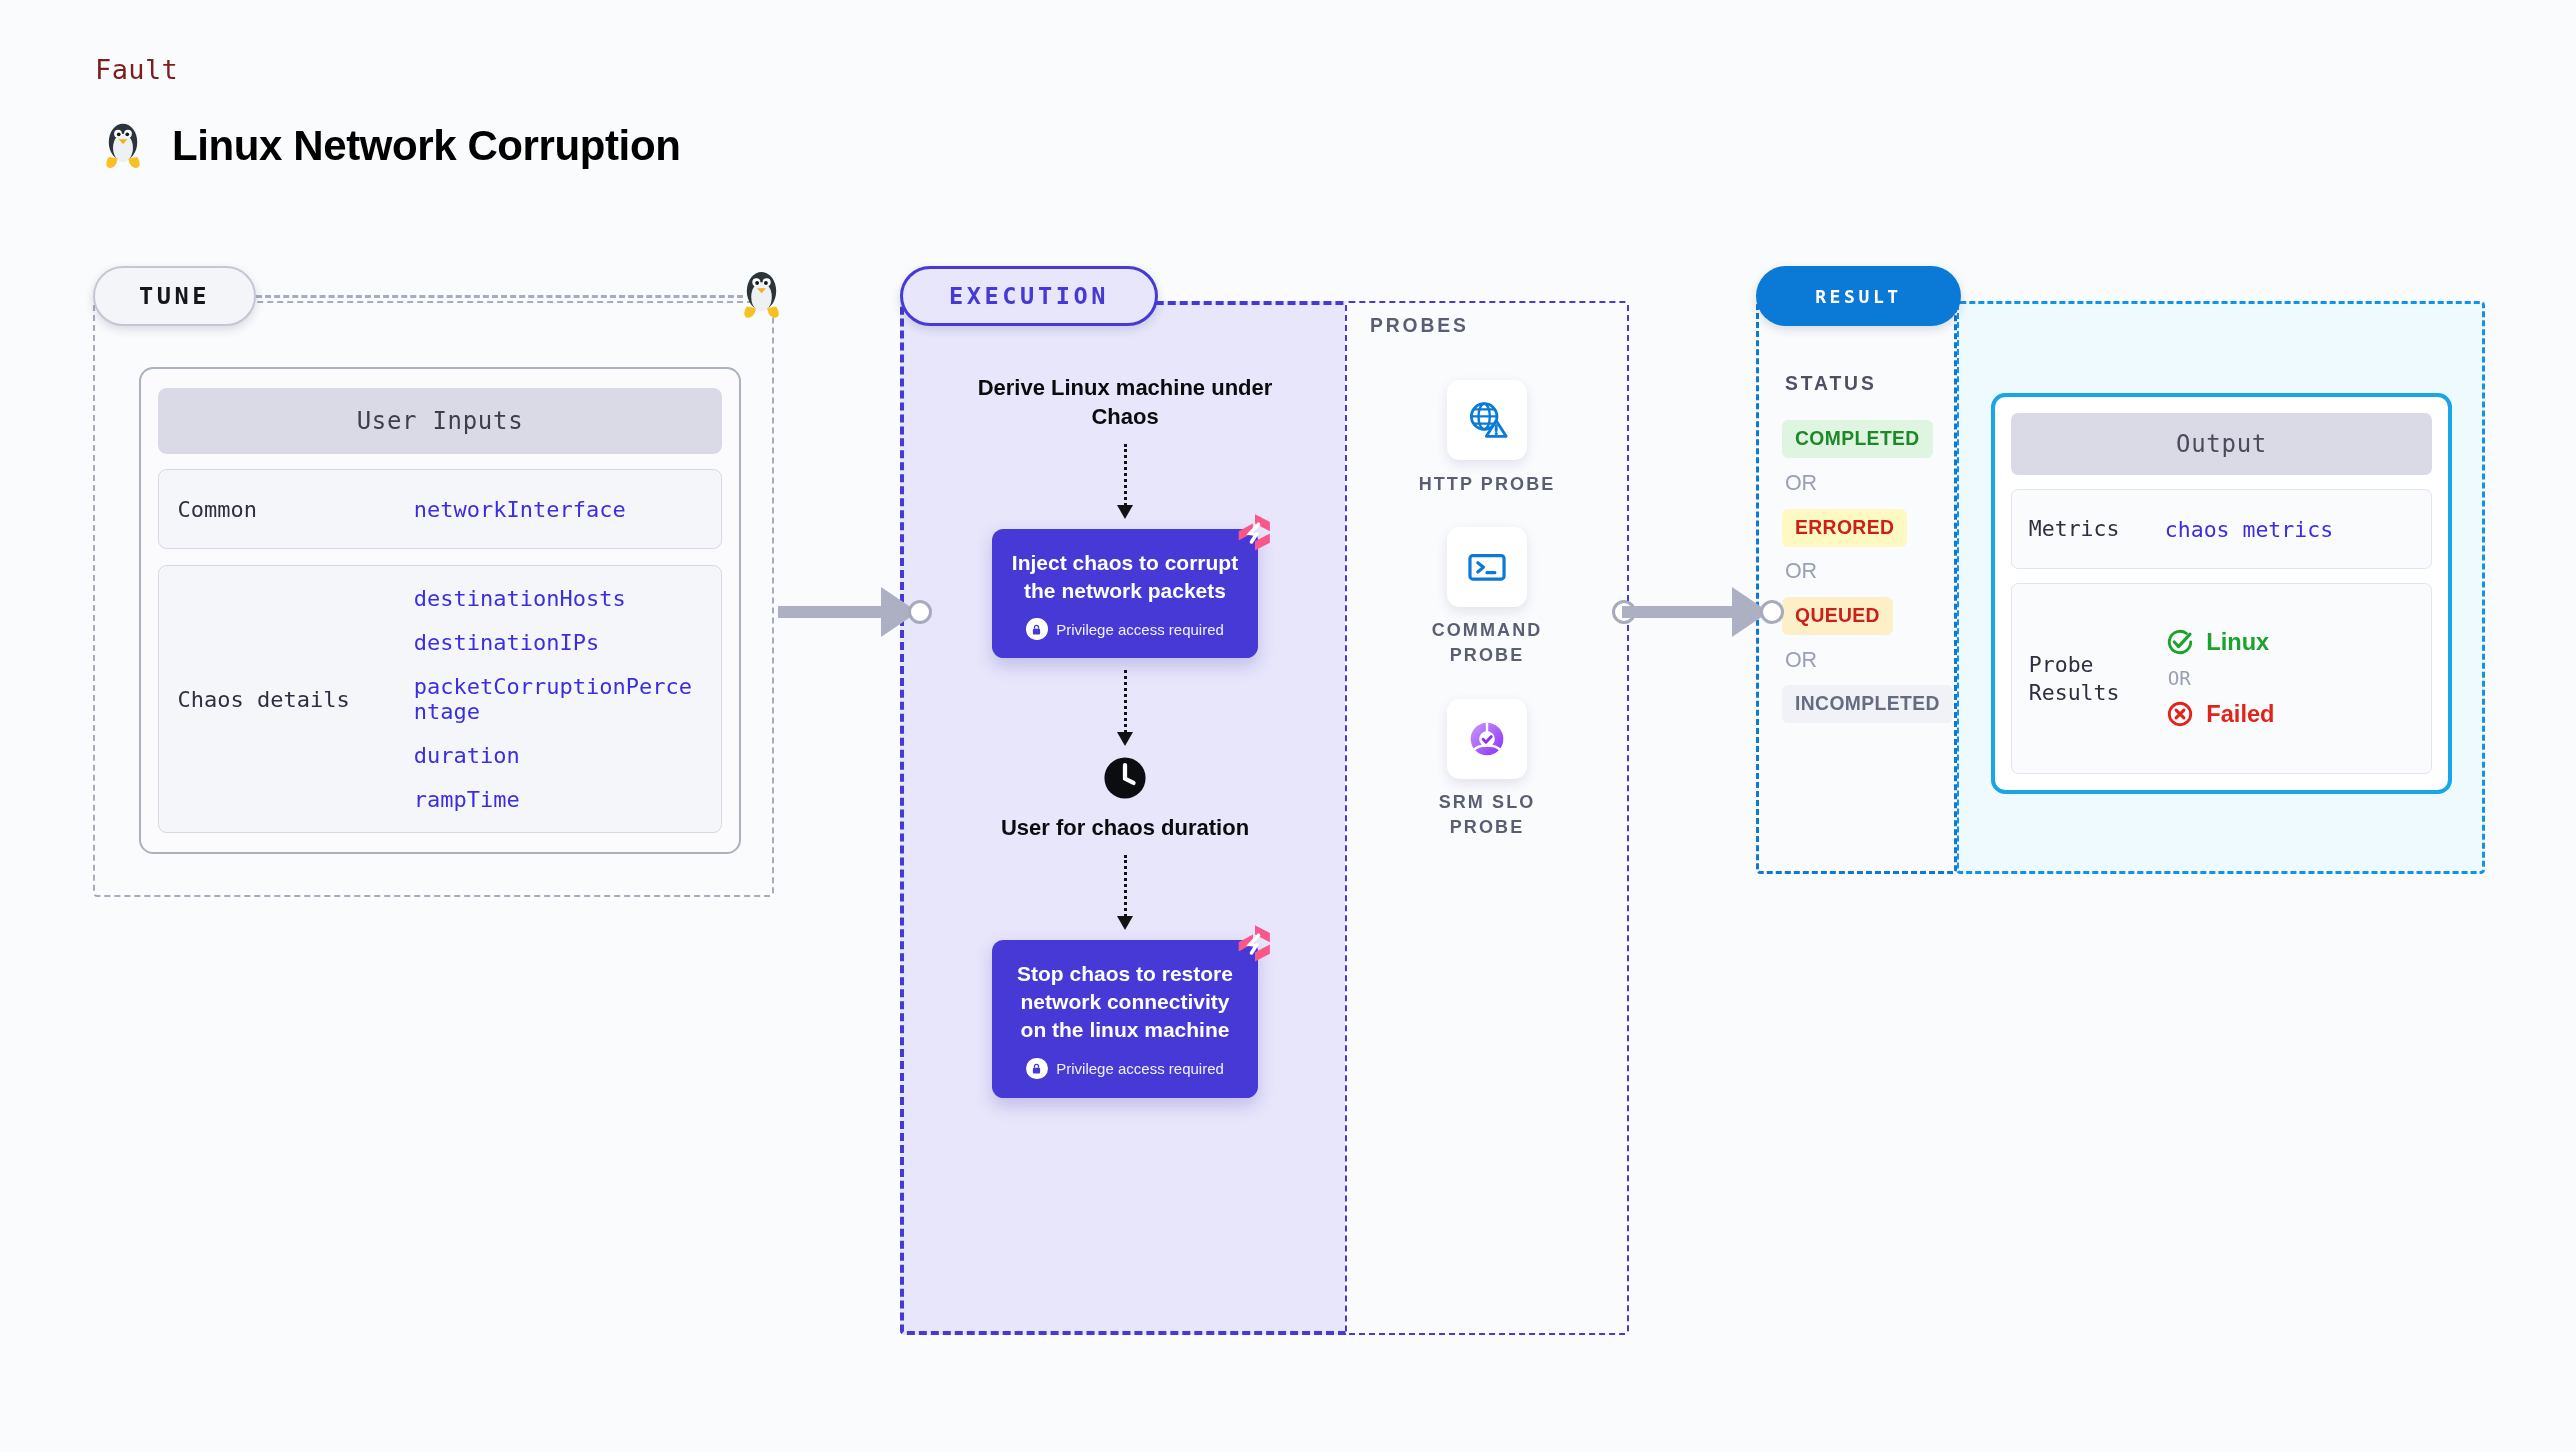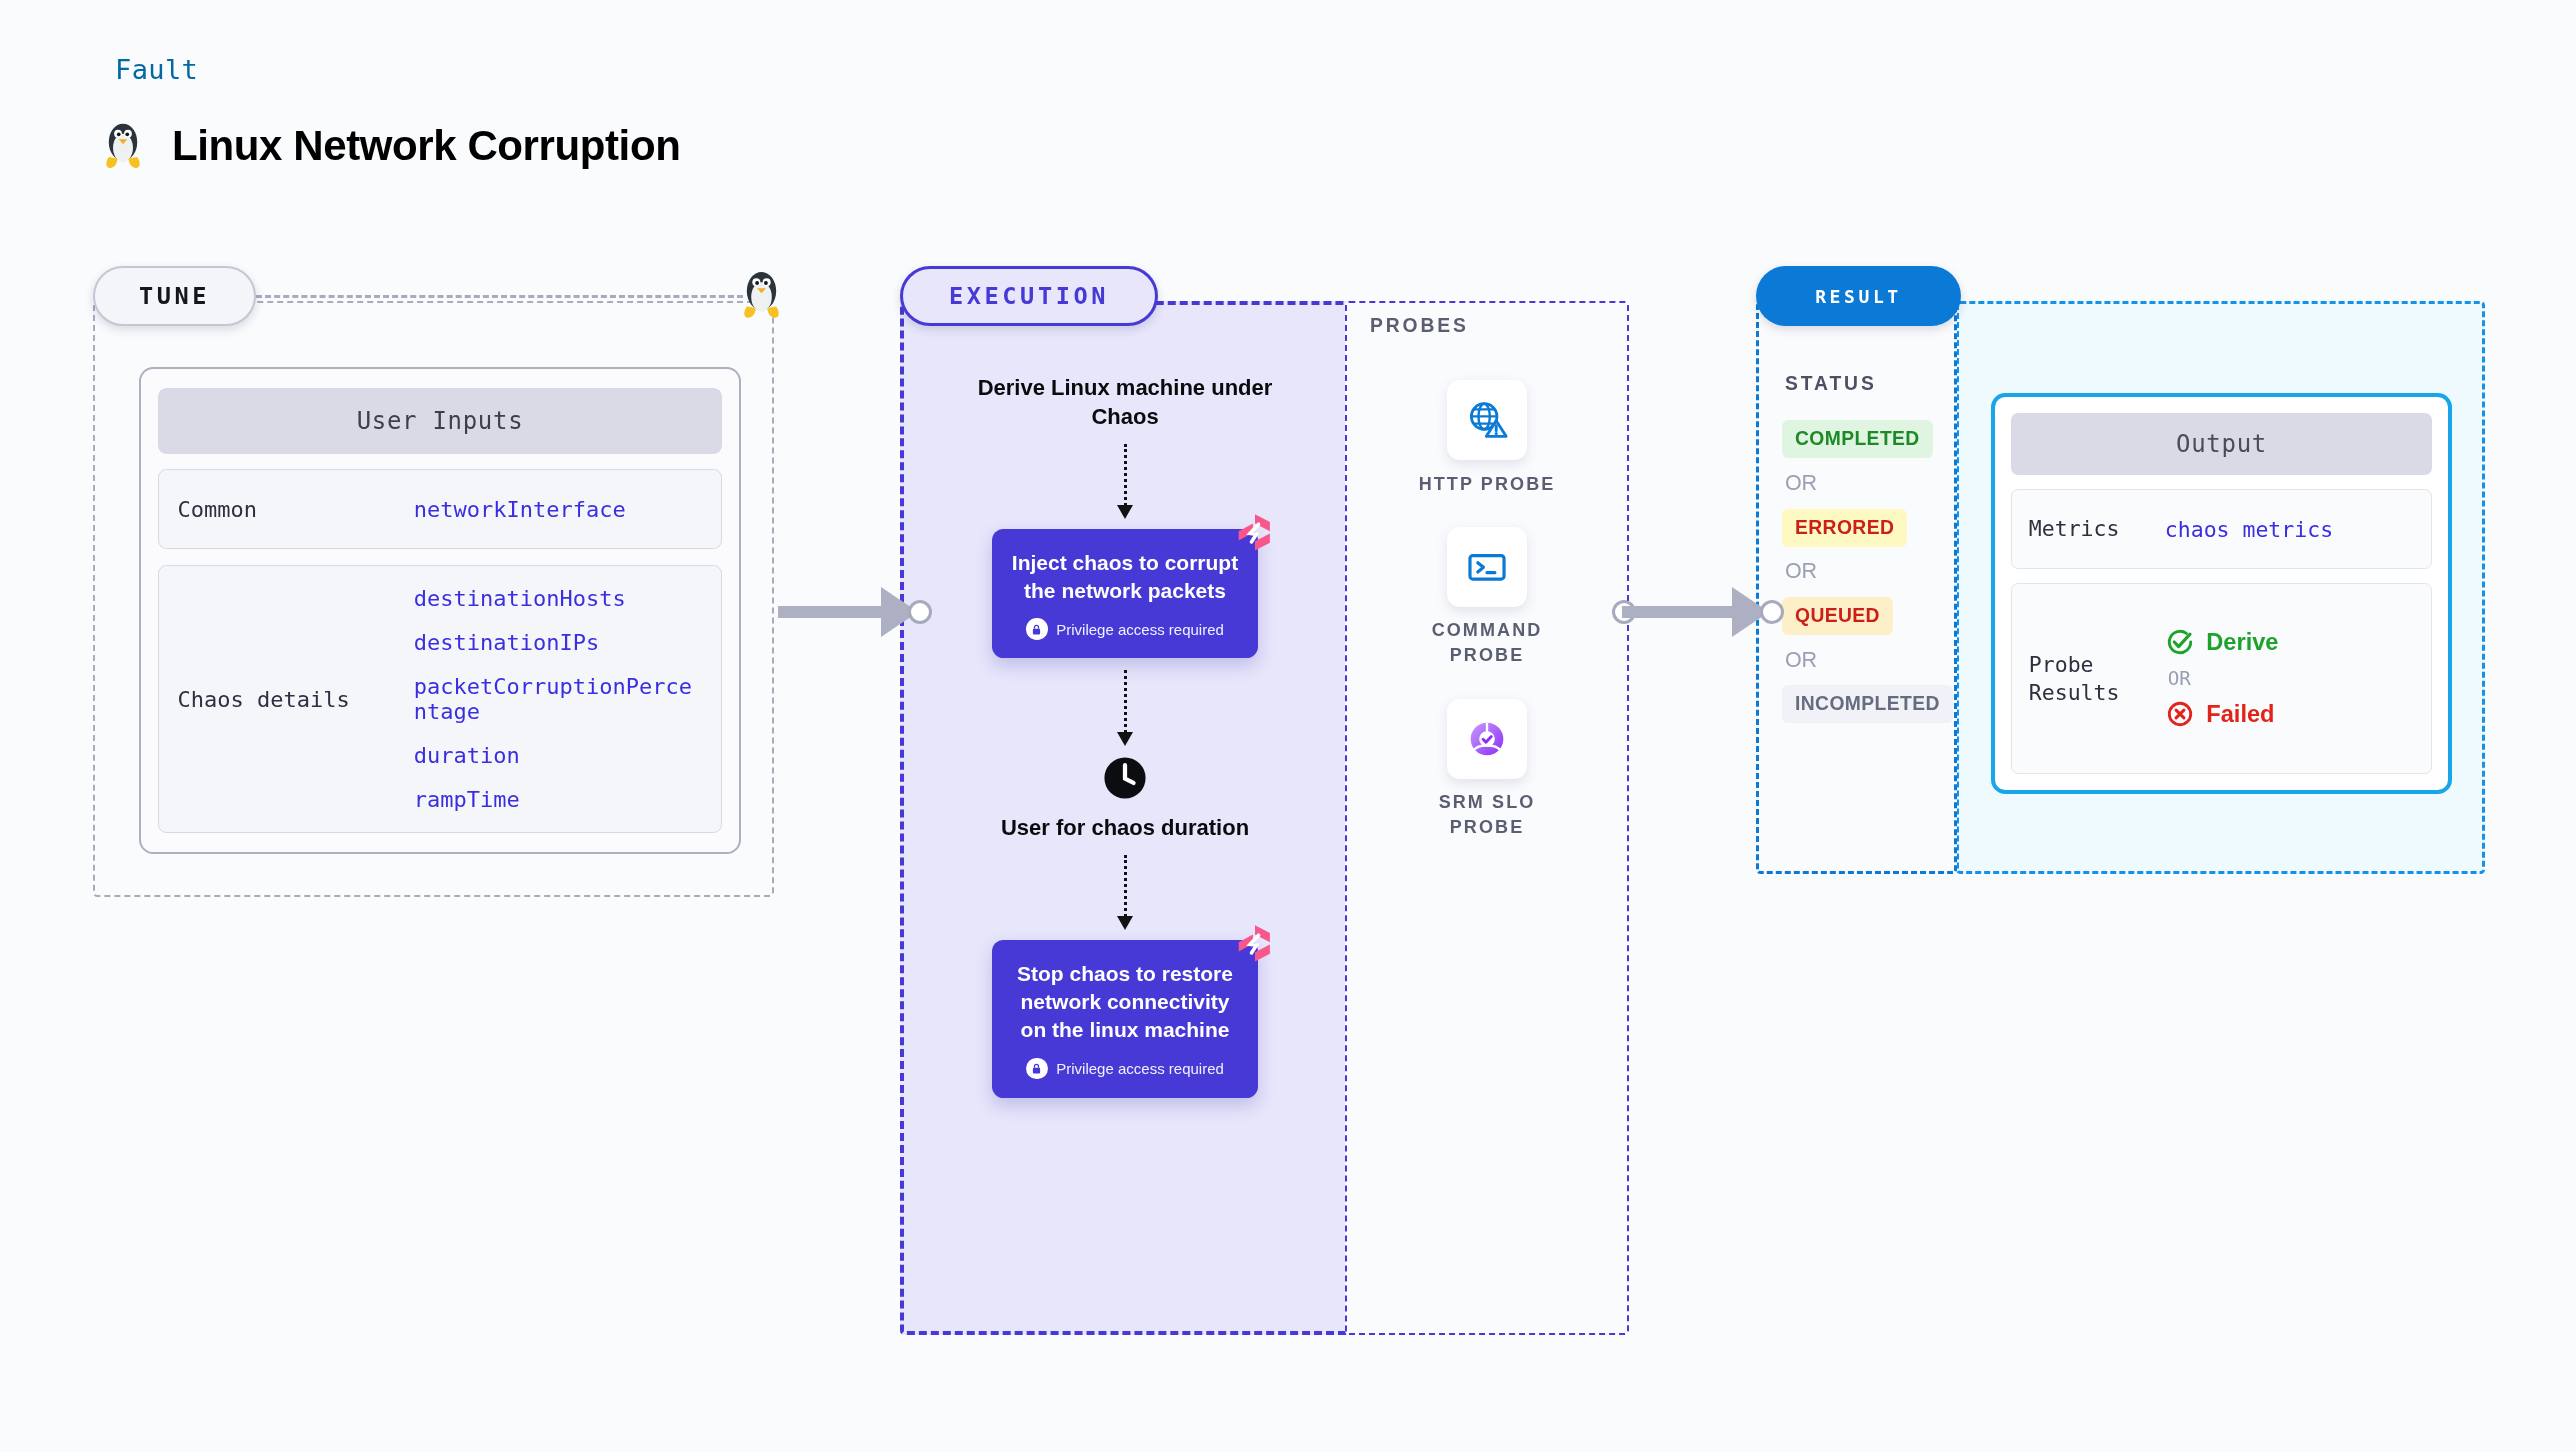--- a/index.html
+++ b/index.html
@@ -8,21 +8,21 @@
     background: #fafbfc;
     font-family: "Liberation Sans", sans-serif;
     overflow: hidden;
   }
   #root { position: relative; width: 2576px; height: 1452px; }
 
   
   .fault-kicker {
     position: absolute; left: 95px; top: 54px;
     font-family: "DejaVu Sans Mono", monospace;
-    font-size: 27px; color: #0369a1; letter-spacing: 0.4px; margin-left: 20px;
+    font-size: 27px; color: #7f1d1d; letter-spacing: 0.4px;
   }
   .title-row { position: absolute; left: 100px; top: 118px; display: flex; align-items: center; gap: 26px; }
   .title-text {
     font-size: 42px; font-weight: 700; color: #000000;
     font-family: "Liberation Sans", sans-serif; letter-spacing: -0.4px;
   }
 
   
   .panel { position: absolute; border-radius: 4.3px; }
   .panel-tune {
@@ -443,21 +443,21 @@
     <div class="out-row probes">
       <div class="out-label">Probe Results</div>
       <div class="pf-col">
         <div class="pf-row">
           <span>
             <svg width="30" height="30" viewBox="0 0 42 42">
               <path d="M36 21 A15 15 0 1 1 30 9" stroke="#1ca32c" stroke-width="4" fill="none" stroke-linecap="round"></path>
               <path d="M13 21 L19 27.5 L35 10" stroke="#1ca32c" stroke-width="4.4" fill="none" stroke-linecap="round" stroke-linejoin="round"></path>
             </svg>
           </span>
-          <span class="pf-text pf-pass">Derive</span>
+          <span class="pf-text pf-pass">Linux</span>
         </div>
         <div class="pf-or">OR</div>
         <div class="pf-row">
           <span>
             <svg width="30" height="30" viewBox="0 0 42 42">
               <circle cx="21" cy="21" r="15" fill="none" stroke="#e2231a" stroke-width="4"></circle>
               <path d="M15.5 15.5 L26.5 26.5 M26.5 15.5 L15.5 26.5" stroke="#e2231a" stroke-width="4.2" stroke-linecap="round"></path>
             </svg>
           </span>
           <span class="pf-text pf-fail">Failed</span>

